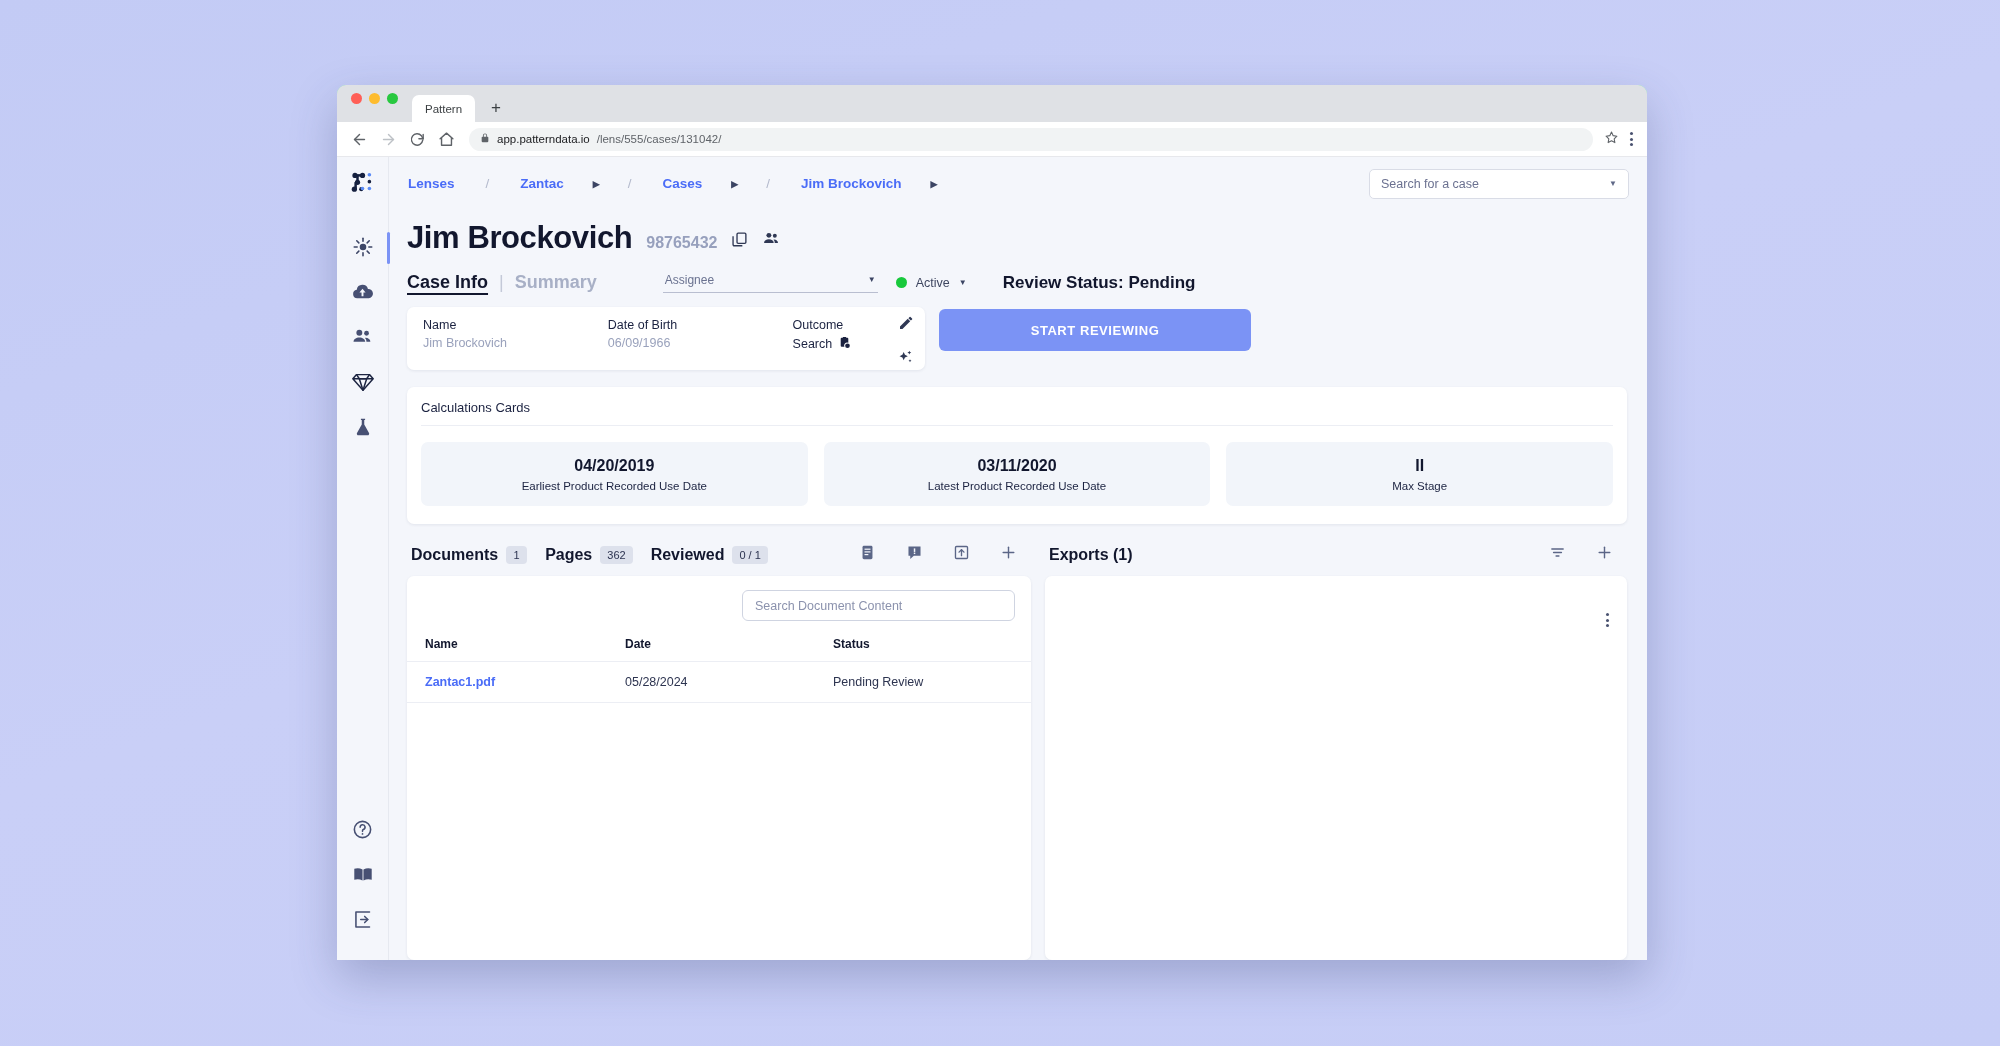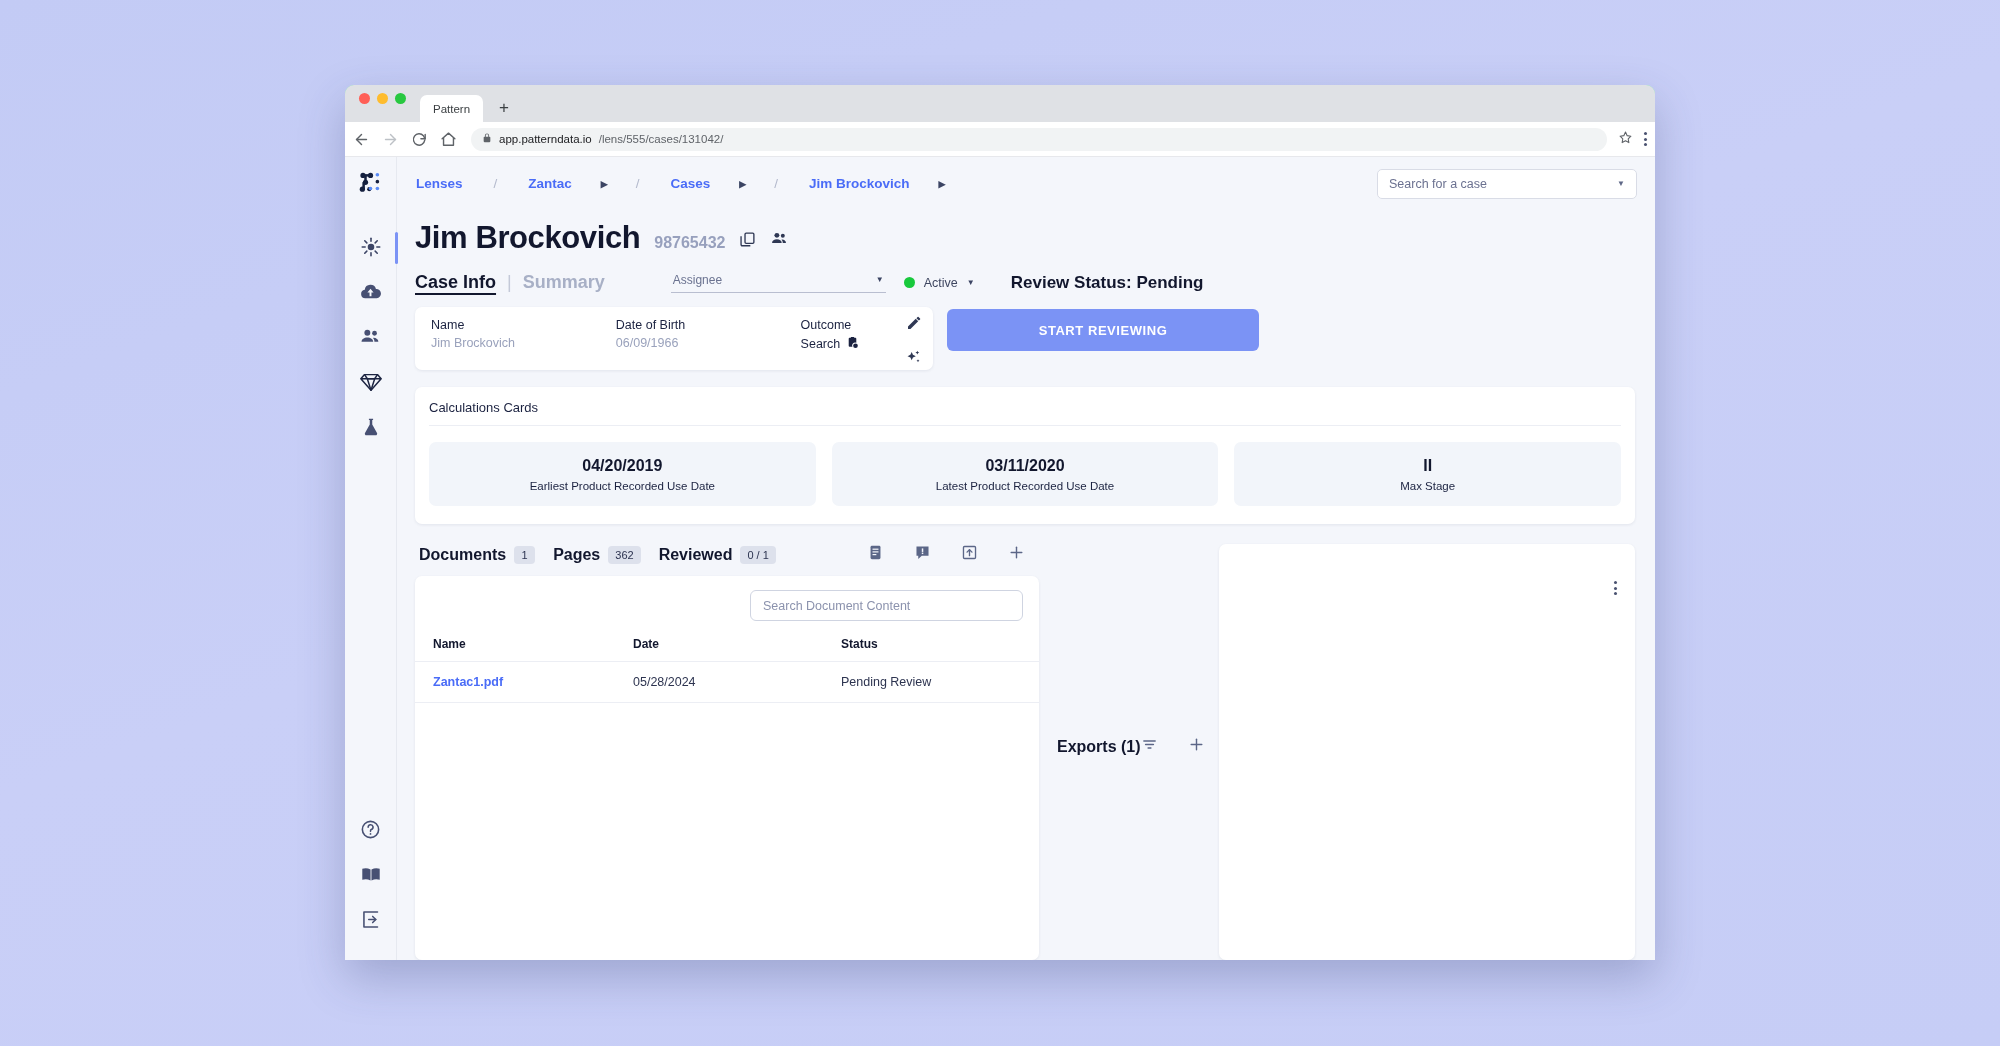--- a/index.html
+++ b/index.html
@@ -9,21 +9,21 @@
     font-family: "Liberation Sans", sans-serif;
   }
   body {
     background: linear-gradient(160deg, #c3cbf5 0%, #c9cff7 45%, #c6cdf6 100%);
     display: flex; align-items: flex-start; justify-content: center;
   }
 
   
   .browser {
     position: absolute;
-    left: 345px; top: 85px;
+    left: 337px; top: 85px;
     width: 1310px; height: 875px;
     background: #86efac;
     border-radius: 9px 9px 0 0;
     box-shadow: 0 18px 46px rgba(50,60,110,.28);
     overflow: hidden;
     display: flex; flex-direction: column;
   }
   .chrome-tabbar {
     height: 37px;
     background: #dfe1e5;
@@ -50,21 +50,21 @@
     margin-left: 11px; margin-bottom: 5px;
     width: 20px; height: 20px;
     display: flex; align-items: center; justify-content: center;
     color: #3c4043; font-size: 17px; line-height: 1;
   }
   .chrome-urlbar {
     height: 35px;
     background: #fff;
     display: flex; align-items: center;
     gap: 12px;
-    padding: 0 8px;
+    padding: 0 14px;
     border-bottom: 1px solid #e7e8ec;
   }
   .nav-ic { width: 17px; height: 17px; color: #5f6368; display:flex; align-items:center; justify-content:center; }
   .nav-ic.dim { color: #bdc1c6; }
   .urlpill {
     flex: 1;
     height: 23px;
     background: #f1f3f4;
     border-radius: 12px;
     display: flex; align-items: center;
@@ -206,21 +206,21 @@
     height: 64px;
     display: flex; flex-direction: column; align-items: center; justify-content: center;
     gap: 5px;
   }
   .calcval { font-size: 16px; font-weight: bold; color: #12172e; }
   .calclabel { font-size: 11.5px; color: #1b2240; }
 
   
   .bottom { display: flex; gap: 14px; margin: 20px 2px 0 2px; flex: 1; min-height: 0; }
   .docs { width: 624px; display: flex; flex-direction: column; }
-  .exports { flex: 1; display: flex; flex-direction: row; }
+  .exports { flex: 1; display: flex; flex-direction: column; }
 
   .sechead { display: flex; align-items: center; padding: 0 4px 11px 4px; }
   .sectitle { font-size: 16px; font-weight: bold; color: #12172e; }
   .pill {
     background: #dde1ec; color: #2c3350;
     font-size: 11px; border-radius: 4px;
     padding: 3px 7px; margin-left: 8px; margin-right: 18px;
     min-width: 21px; text-align: center;
   }
   .sechead .acts { margin-left: auto; display: flex; align-items: center; gap: 30px; padding-right: 10px; }

